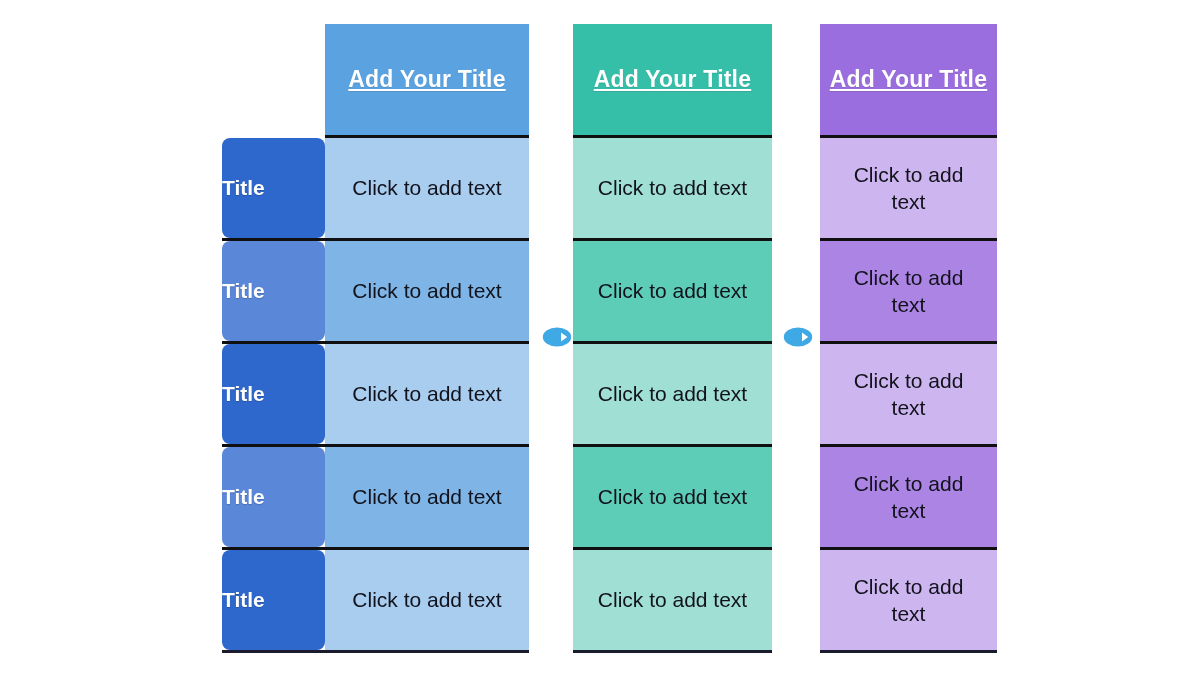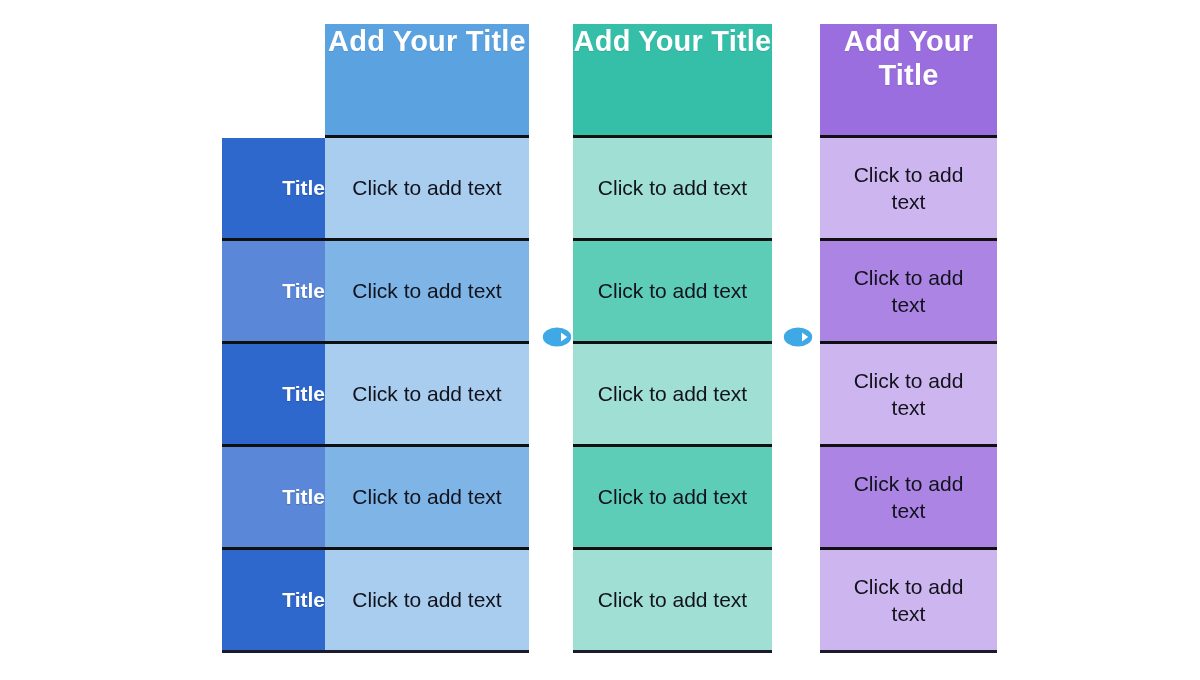--- a/index.html
+++ b/index.html
@@ -33,30 +33,31 @@
   .colgroup.teal   { left: 573px; width: 199px; }
   .colgroup.purple { left: 820px; width: 177px; }
 
   
   .col-header {
     position: absolute;
     top: 0;
     height: 114px;
     box-sizing: border-box;
     display: flex;
-    align-items: flex-start;
+    align-items: center;
     justify-content: center;
     text-align: center;
     color: #ffffff;
     font-weight: bold;
-    font-size: 29px;
+    font-size: 23px;
     line-height: 1.18;
     letter-spacing: .2px;
     border-bottom: 3px solid #101010;
     text-shadow: 0 1px 1px rgba(0,0,0,.10);
+    text-decoration: underline;
   }
   .colgroup.blue   .col-header { left: 103px; right: 0; }
   .colgroup.teal   .col-header { left: 0; right: 0; }
   .colgroup.purple .col-header { left: 0; right: 0; }
 
   
   .rows {
     position: absolute;
     top: 114px;
     left: 0; right: 0;
@@ -72,26 +73,27 @@
     min-height: 0;
   }
   .row:last-child { border-bottom: 3px solid #1b1b2e; }
 
   
   .cell-label {
     width: 103px;
     flex: 0 0 103px;
     display: flex;
     align-items: center;
-    justify-content: flex-end;
+    justify-content: flex-start;
     color: #ffffff;
     font-weight: bold;
     font-size: 21px;
     text-shadow: 0 1px 1px rgba(0,0,0,.18);
     box-sizing: border-box;
+    border-radius: 8px;
   }
 
   
   .cell-body {
     flex: 1 1 auto;
     display: flex;
     align-items: center;
     justify-content: center;
     text-align: center;
     color: #12121c;

